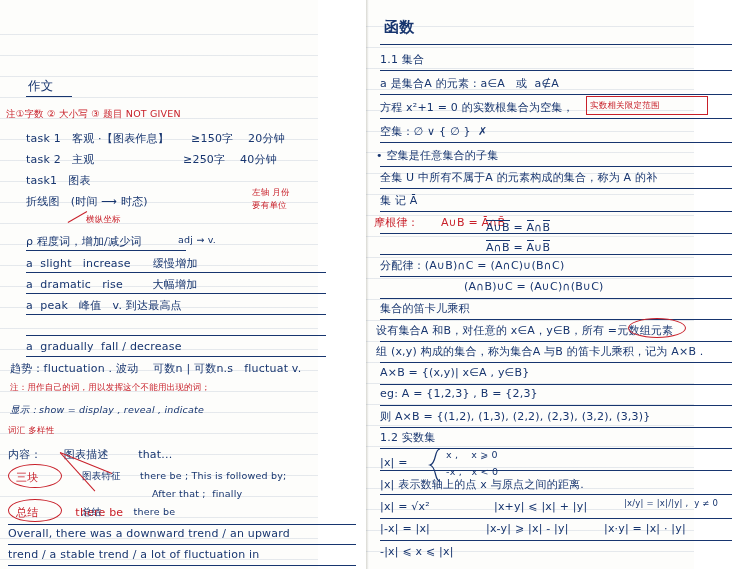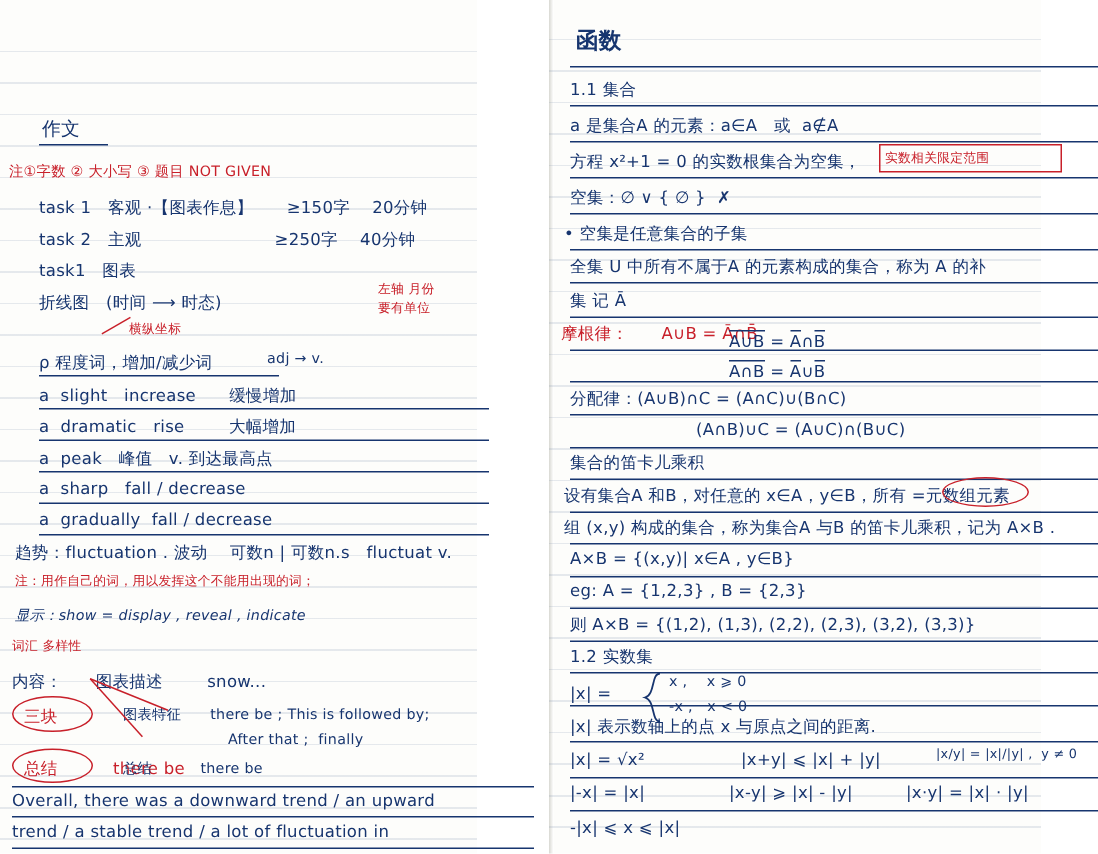--- a/index.html
+++ b/index.html
@@ -73,31 +73,30 @@
     <div class="h blue" style="left:26px;top:234px;">ρ 程度词，增加/减少词</div>
     <div class="h blue small" style="left:178px;top:234px;">adj → v.</div>
     <div class="hr" style="left:26px;top:250px;width:160px;"></div>
 
     <div class="h blue" style="left:26px;top:256px;">a  slight   increase      缓慢增加</div>
     <div class="hr" style="left:26px;top:272px;width:300px;"></div>
     <div class="h blue" style="left:26px;top:277px;">a  dramatic   rise        大幅增加</div>
     <div class="hr" style="left:26px;top:293px;width:300px;"></div>
     <div class="h blue" style="left:26px;top:298px;">a  peak   峰值   v. 到达最高点</div>
     <div class="hr" style="left:26px;top:314px;width:300px;"></div>
-    <div class="h blue" style="left:26px;top:319px;">a  sharp   fall / decrease</div>
     <div class="hr" style="left:26px;top:335px;width:300px;"></div>
     <div class="h blue" style="left:26px;top:340px;">a  gradually  fall / decrease</div>
     <div class="hr" style="left:26px;top:356px;width:300px;"></div>
 
     <div class="h blue" style="left:10px;top:361px;">趋势：fluctuation . 波动    可数n | 可数n.s   fluctuat v.</div>
     <div class="h red tiny" style="left:10px;top:382px;">注：用作自己的词，用以发挥这个不能用出现的词；</div>
     <div class="h blue small" style="left:10px;top:404px;font-style:italic;">显示：show = display , reveal , indicate</div>
     <div class="h red tiny" style="left:8px;top:425px;">词汇 多样性</div>
 
-    <div class="h blue" style="left:8px;top:447px;">内容：      图表描述        snow...</div>
+    <div class="h blue" style="left:8px;top:447px;">内容：      图表描述        that...</div>
 
     <div class="h red" style="left:16px;top:470px;">三块</div>
     <div class="ell" style="left:8px;top:464px;width:52px;height:22px;"></div>
 
     <div class="h blue small" style="left:82px;top:470px;">图表特征      there be ; This is followed by;</div>
     <div class="h blue small" style="left:152px;top:488px;">After that ;  finally</div>
 
     <div class="h red" style="left:16px;top:505px;">总结          there be</div>
     <div class="ell" style="left:8px;top:499px;width:52px;height:21px;"></div>
     <div class="h blue small" style="left:82px;top:506px;">总结          there be</div>

